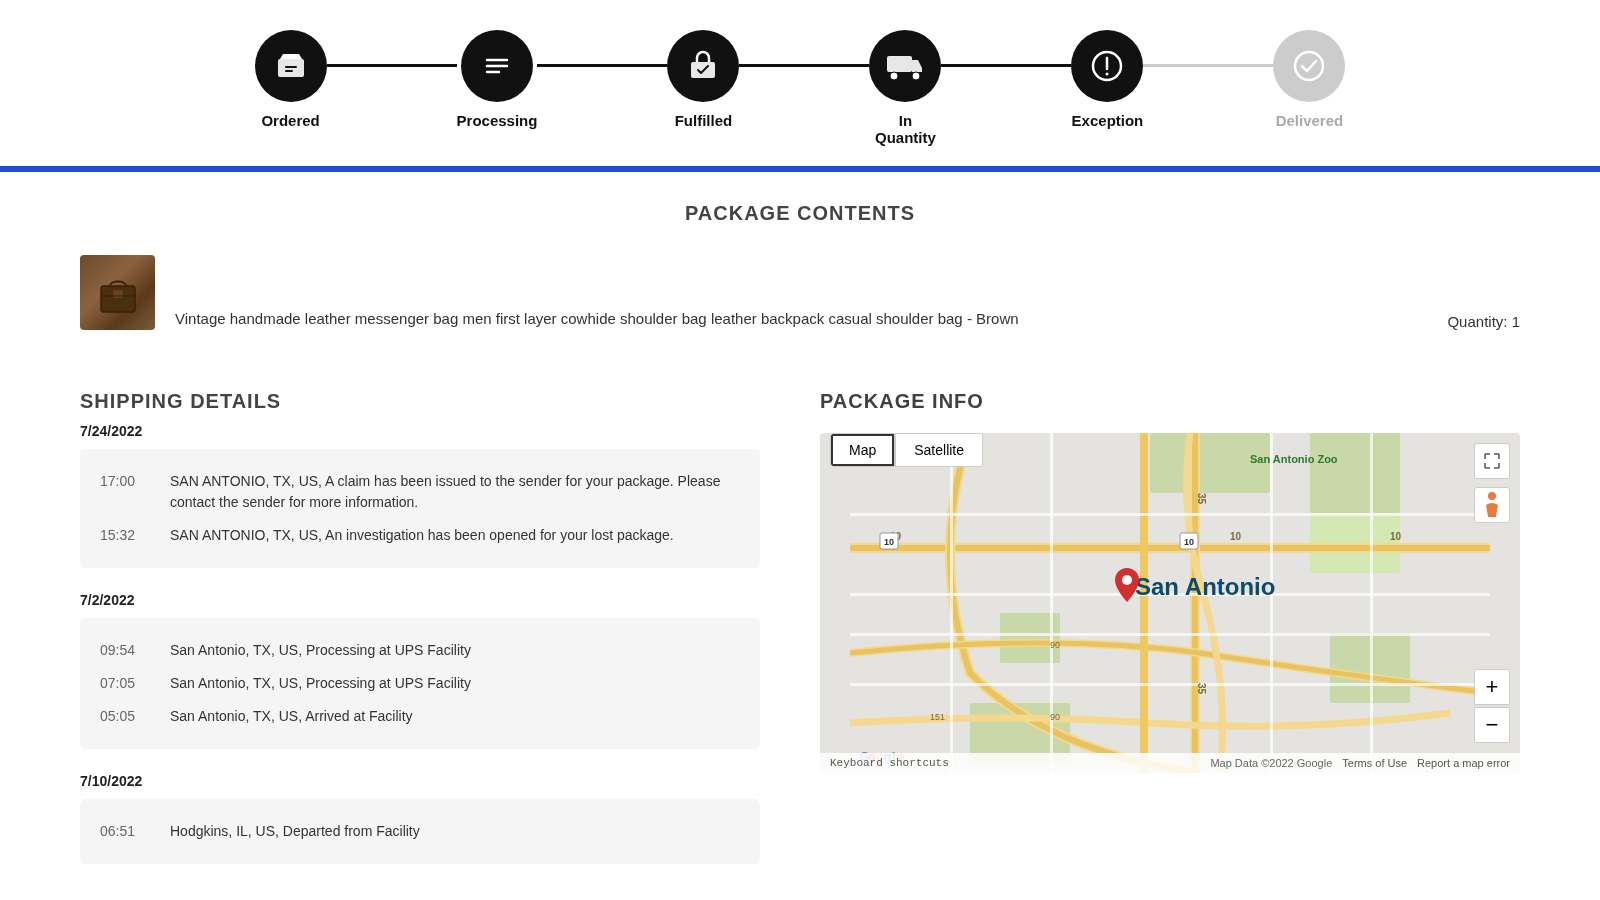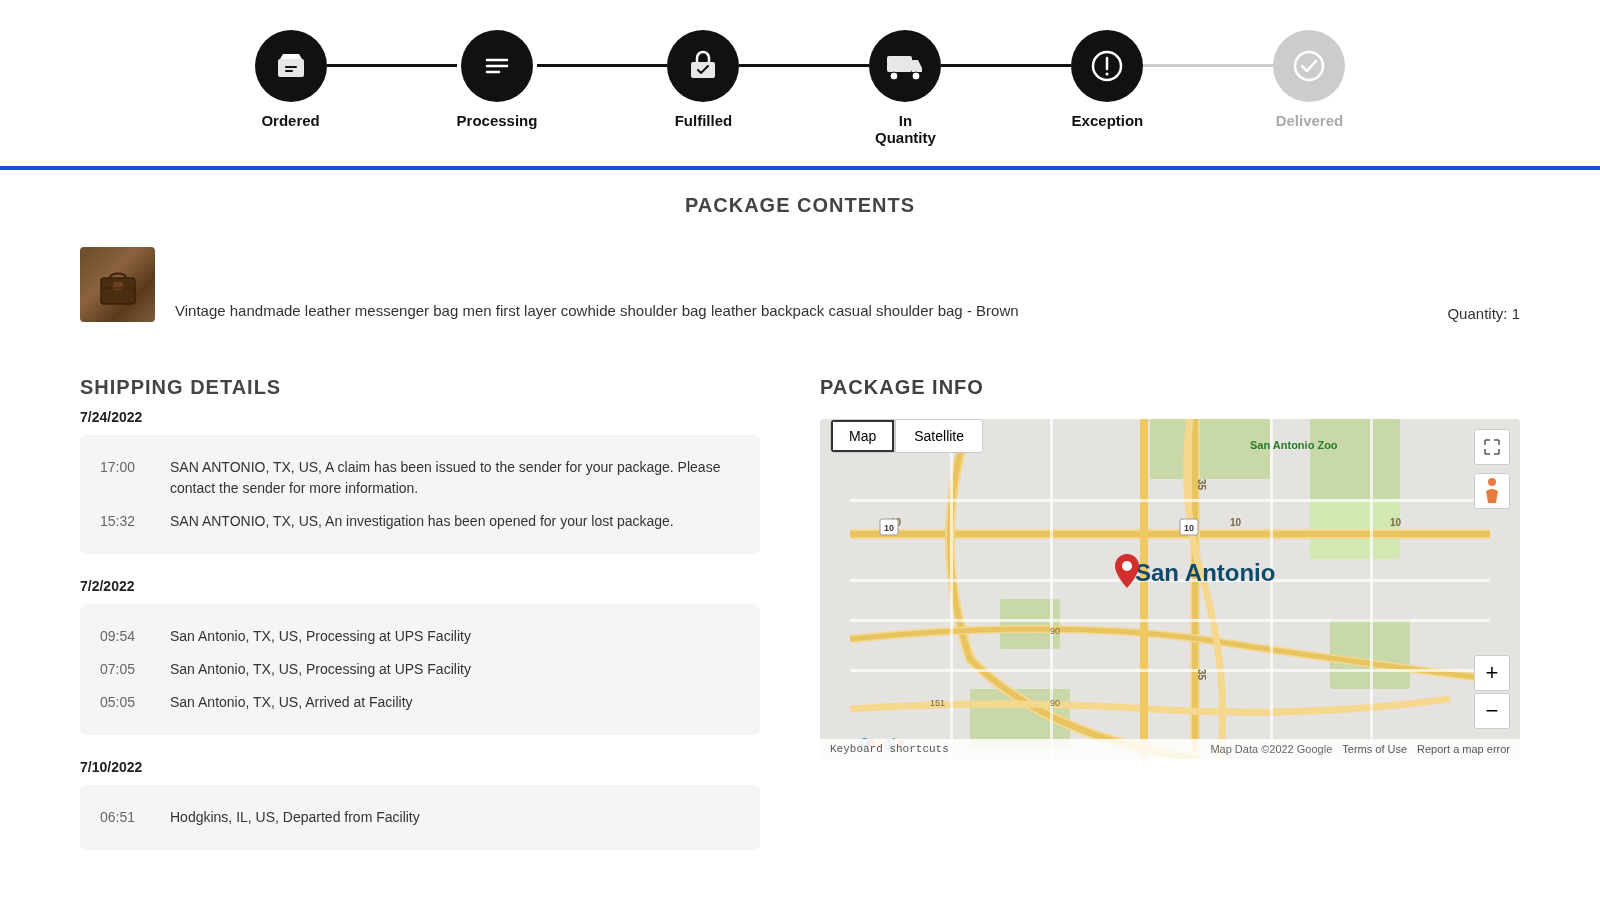--- a/index.html
+++ b/index.html
@@ -57,22 +57,22 @@
       background: #111;
       margin-top: 34px;
       flex-shrink: 0;
     }
     .step-connector.inactive {
       background: #ccc;
     }
 
     
     .package-contents {
-      padding: 24px 80px;
-      border-top: 4px solid #1d4ed8;
+      padding: 30px 80px;
+      border-top: 6px solid #1d4ed8;
     }
     .section-title {
       text-align: center;
       font-size: 20px;
       font-weight: bold;
       letter-spacing: 1px;
       color: #444;
       margin-bottom: 20px;
     }
     .package-item {

